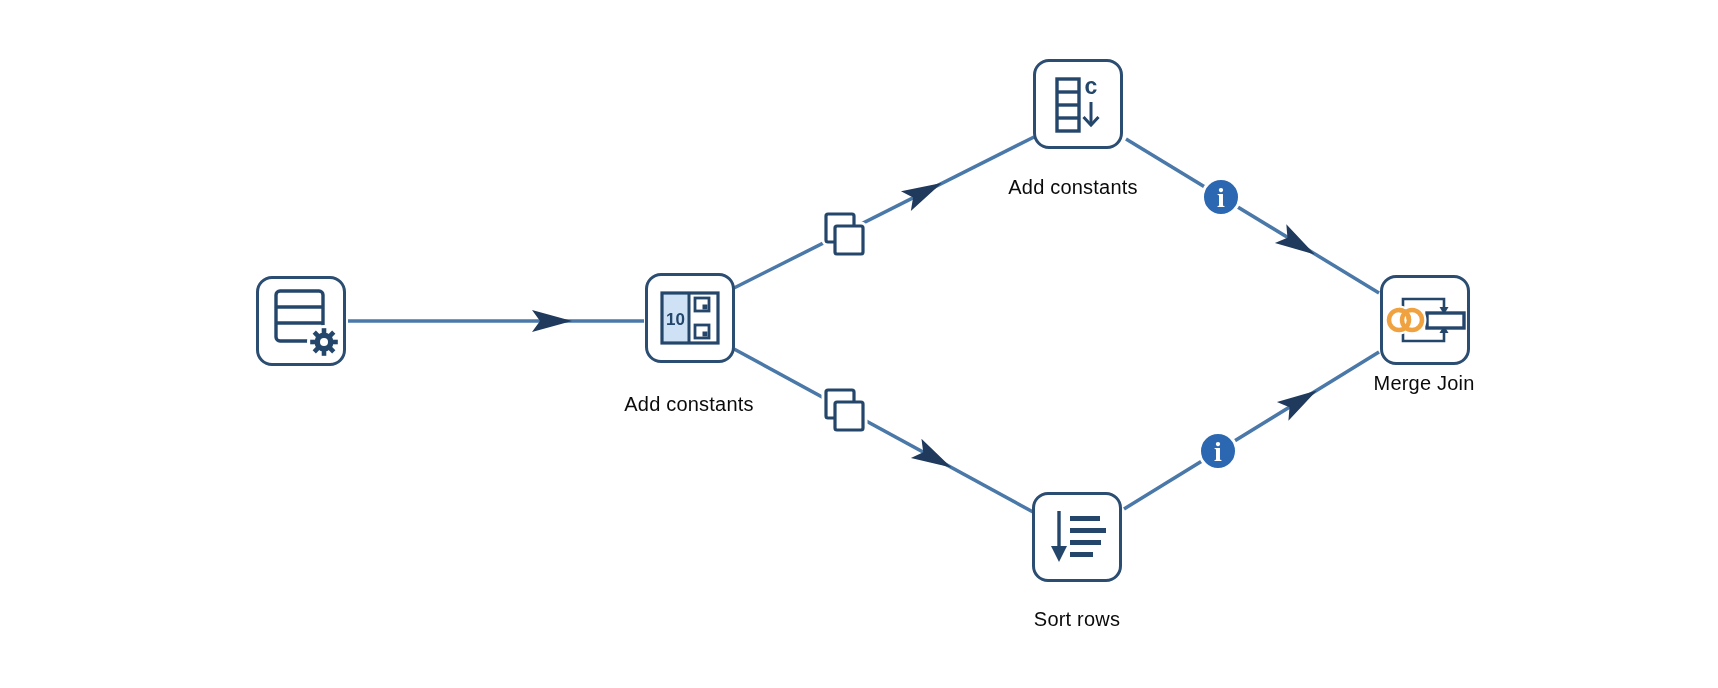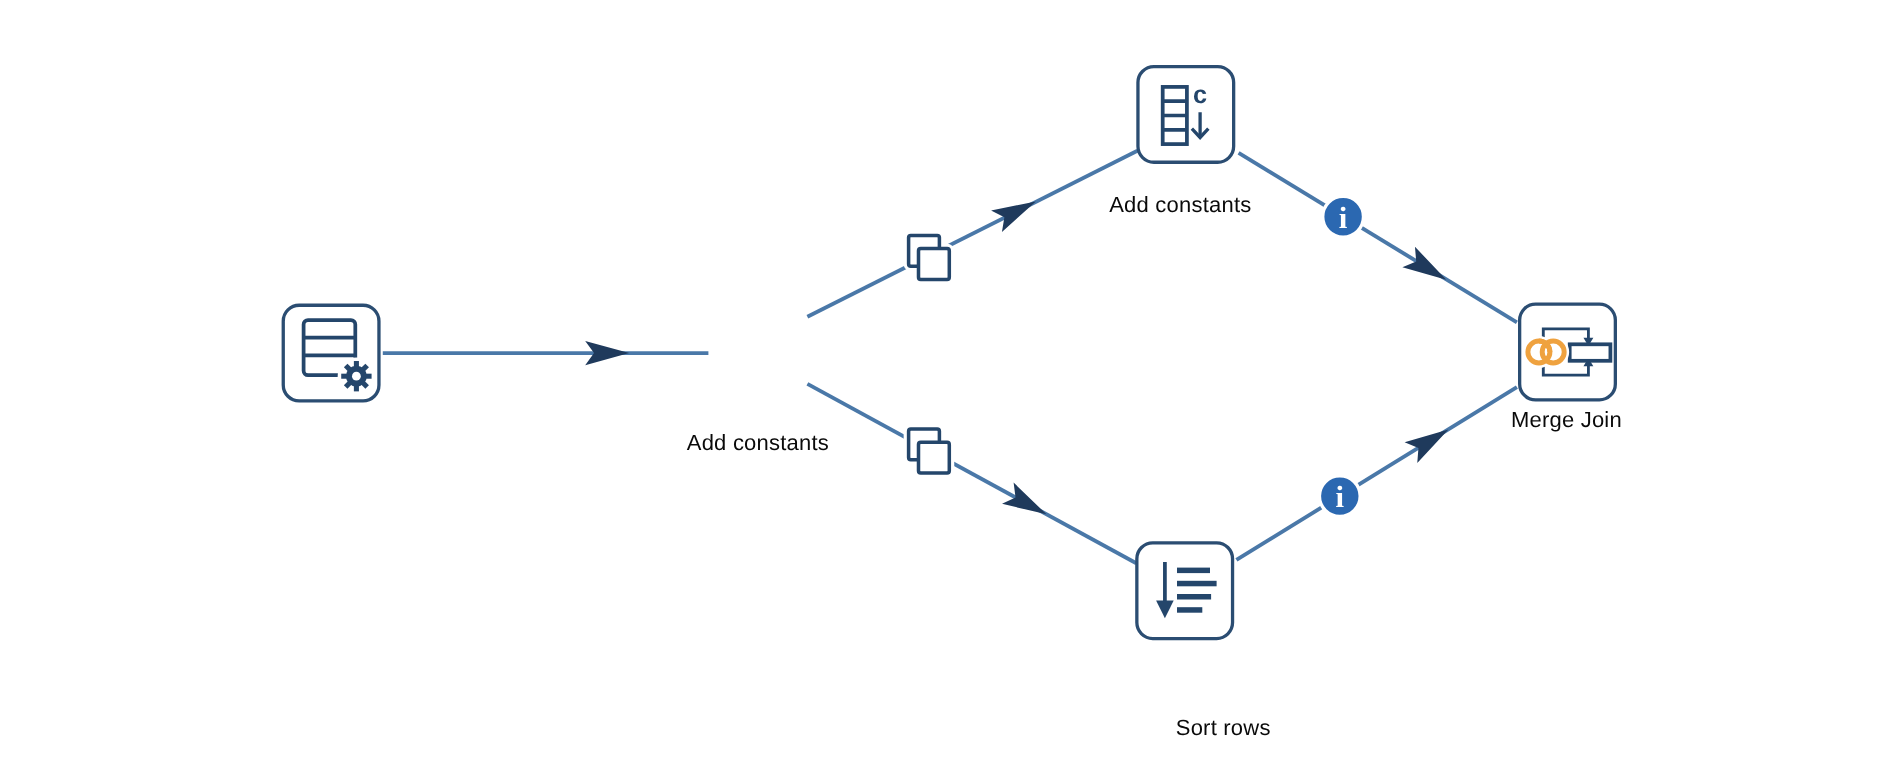--- a/index.html
+++ b/index.html
@@ -107,20 +107,34 @@
           <rect x="-2.3" y="-13.8" width="4.6" height="7" transform="rotate(180)"></rect>
           <rect x="-2.3" y="-13.8" width="4.6" height="7" transform="rotate(225)"></rect>
           <rect x="-2.3" y="-13.8" width="4.6" height="7" transform="rotate(270)"></rect>
           <rect x="-2.3" y="-13.8" width="4.6" height="7" transform="rotate(315)"></rect>
         </g>
         <circle r="4" fill="#ffffff"></circle>
       </g>
     </svg>
   </div>
 
+  <div class="node" style="left:645px;top:273px;">
+    <svg width="84" height="84" viewBox="0 0 84 84">
+      <rect x="14" y="17" width="27" height="50" fill="#cfe2f5"></rect>
+      <rect class="navy-stroke" stroke-width="3.2" x="14" y="17" width="56" height="50"></rect>
+      <line class="navy-stroke" stroke-width="3" x1="41" y1="17" x2="41" y2="67"></line>
+      <text x="27.5" y="49" text-anchor="middle" style="font-family:'Liberation Sans',sans-serif;font-weight:bold;font-size:17px;fill:#24466b;">10</text>
+      <g class="navy-stroke" stroke-width="2.8" fill="#ffffff">
+        <rect x="47" y="22" width="14" height="13"></rect>
+        <rect x="47" y="49" width="14" height="13"></rect>
+      </g>
+      <rect class="navy-fill" x="54.5" y="28.5" width="5" height="5"></rect>
+      <rect class="navy-fill" x="54.5" y="55.5" width="5" height="5"></rect>
+    </svg>
+  </div>
   <div class="node-label" style="left:689px;top:404px;">Add constants</div>
 
   <div class="node" style="left:1033px;top:59px;">
     <svg width="84" height="84" viewBox="0 0 84 84">
       <g class="navy-stroke" stroke-width="3.4">
         <rect x="21" y="17" width="22" height="52"></rect>
         <line x1="21" y1="30" x2="43" y2="30"></line>
         <line x1="21" y1="43" x2="43" y2="43"></line>
         <line x1="21" y1="56" x2="43" y2="56"></line>
       </g>
@@ -138,21 +152,21 @@
       <g class="navy-fill">
         <rect x="35" y="21" width="30" height="5"></rect>
         <rect x="35" y="33" width="36" height="5"></rect>
         <rect x="35" y="45" width="31" height="5"></rect>
         <rect x="35" y="57" width="23" height="5"></rect>
       </g>
       <line class="navy-stroke" stroke-width="3.4" x1="24" y1="16" x2="24" y2="54"></line>
       <polygon class="navy-fill" points="16,51 32,51 24,67"></polygon>
     </svg>
   </div>
-  <div class="node-label" style="left:1112px;top:619px;margin-top:44px;">Sort rows</div>
+  <div class="node-label" style="left:1077px;top:619px;">Sort rows</div>
 
   <div class="node" style="left:1380px;top:275px;">
     <svg width="84" height="84" viewBox="0 0 84 84">
       <g class="navy-stroke" stroke-width="2.6">
         <path d="M61,31 V21 H20 V63 H61 V53"></path>
       </g>
       <polygon class="navy-fill" points="56.5,29 65.5,29 61,36.5"></polygon>
       <polygon class="navy-fill" points="56.5,55 65.5,55 61,47.5"></polygon>
       <rect x="44" y="35" width="37" height="15" fill="#ffffff" stroke="#24466b" stroke-width="3.4"></rect>
       <g fill="none">

